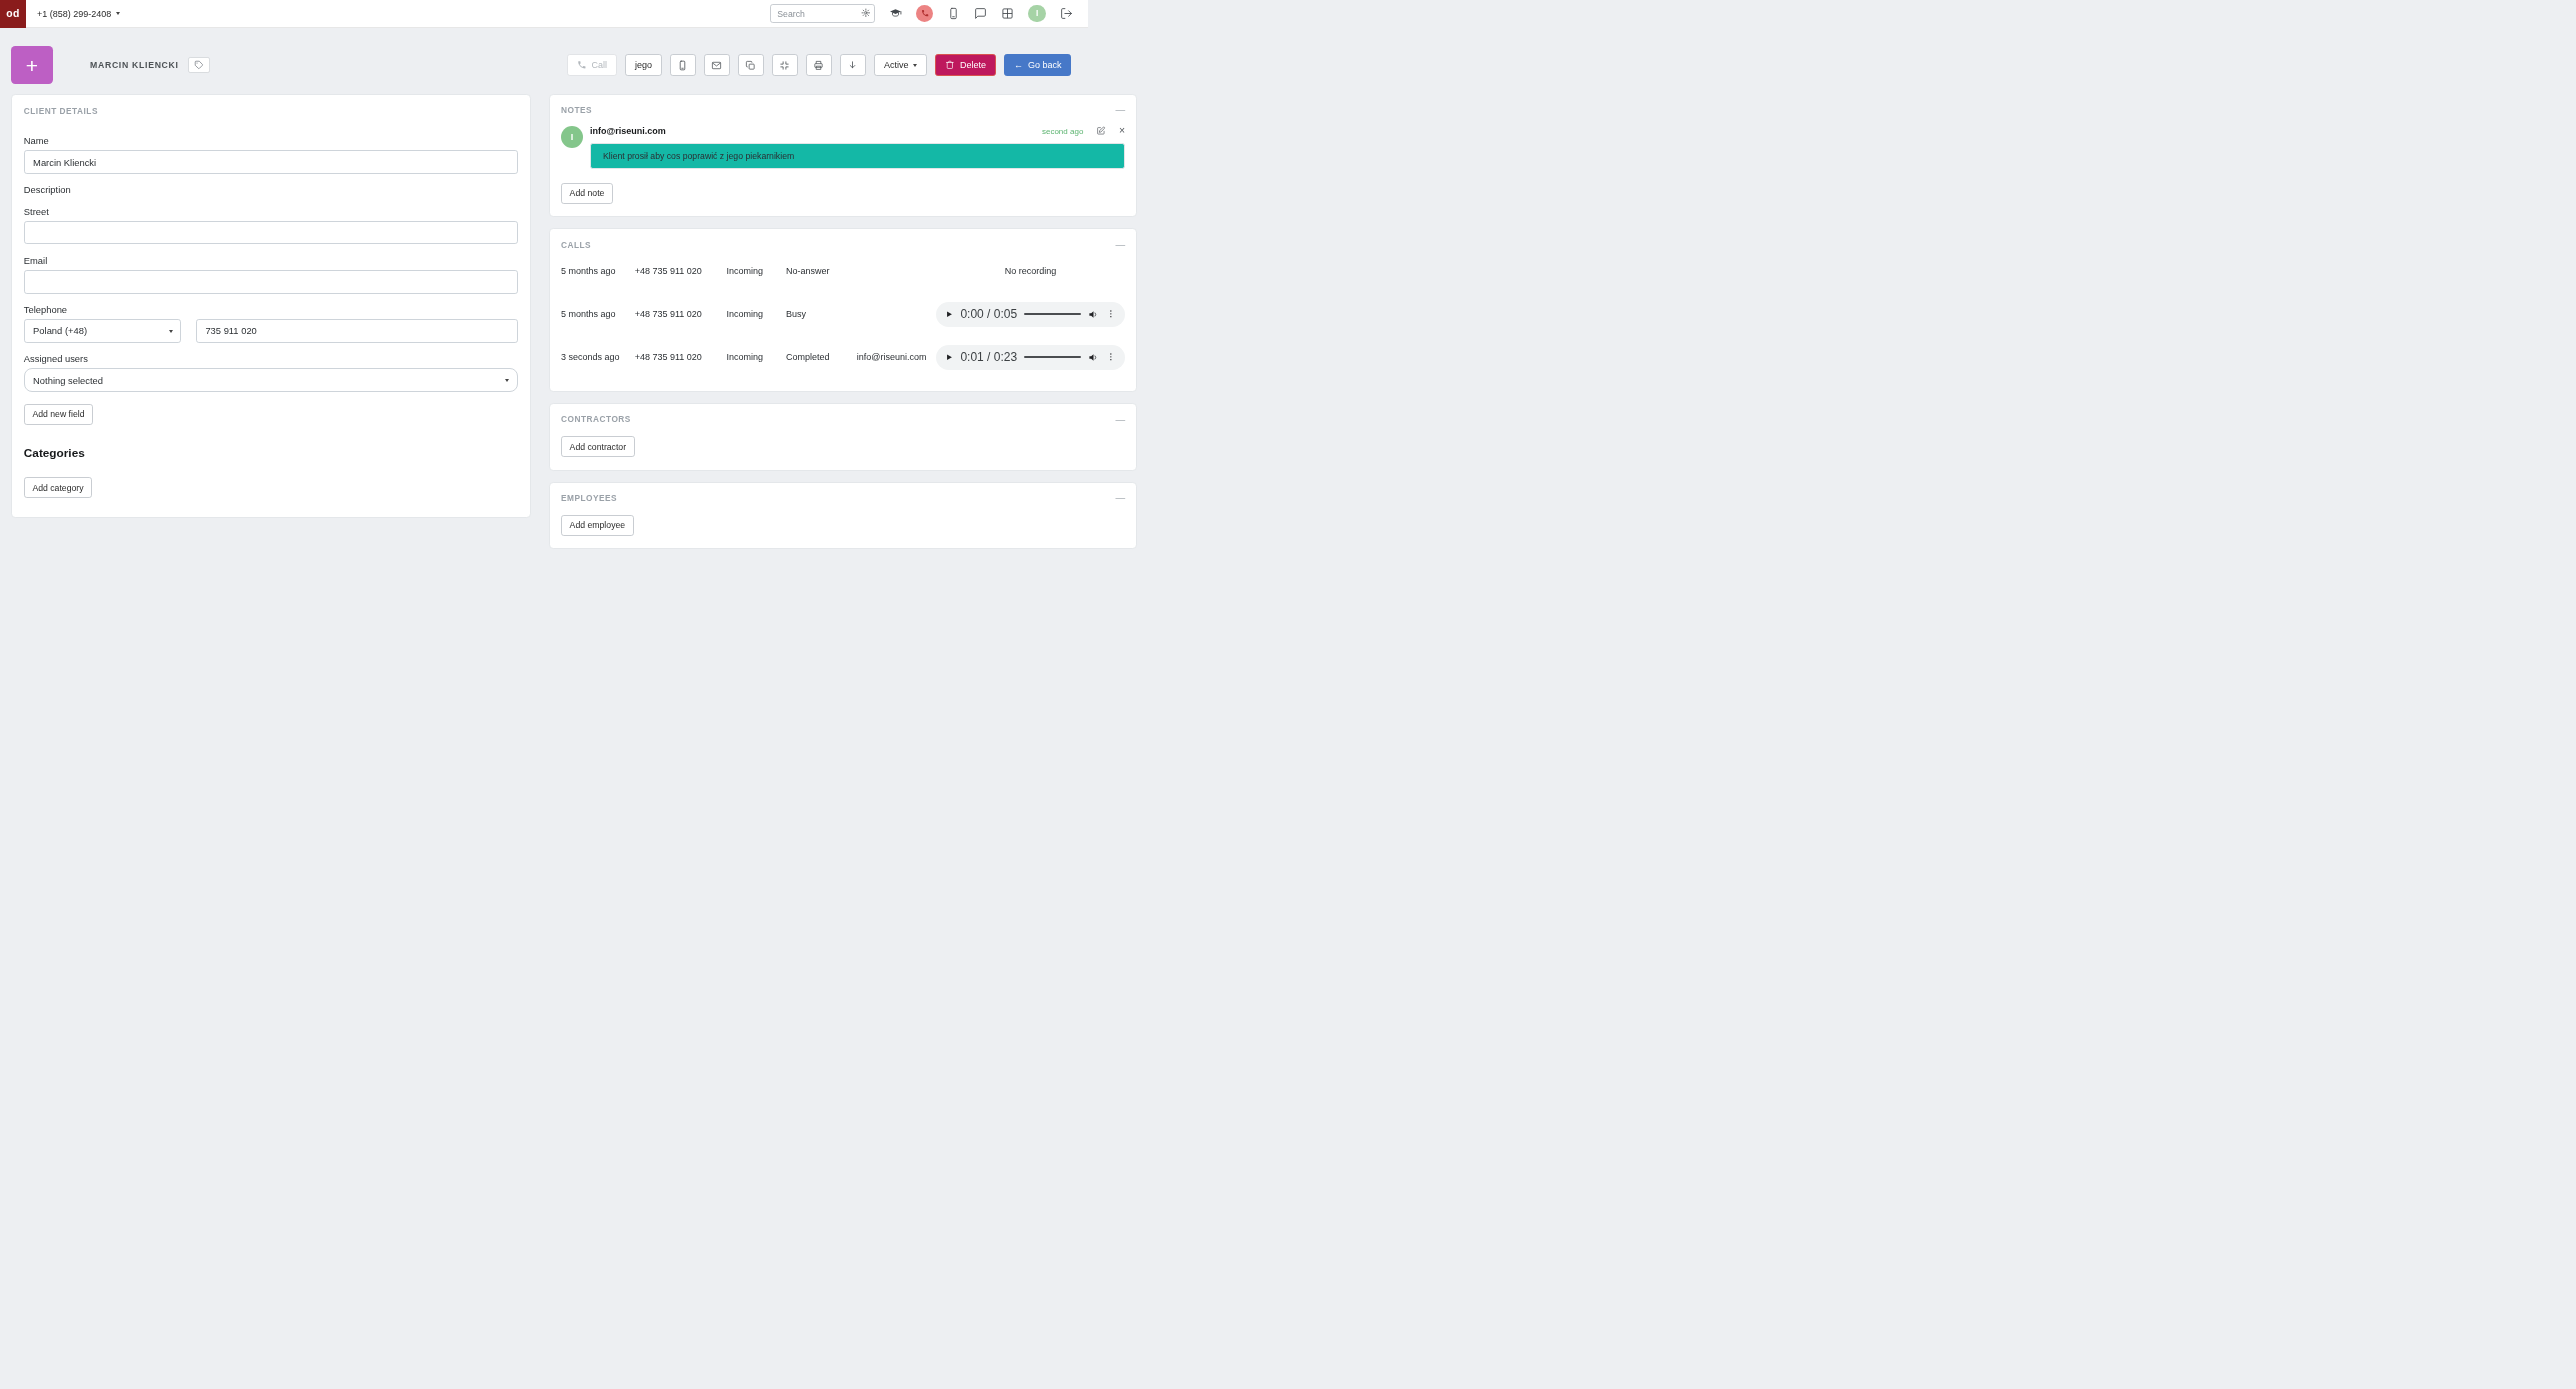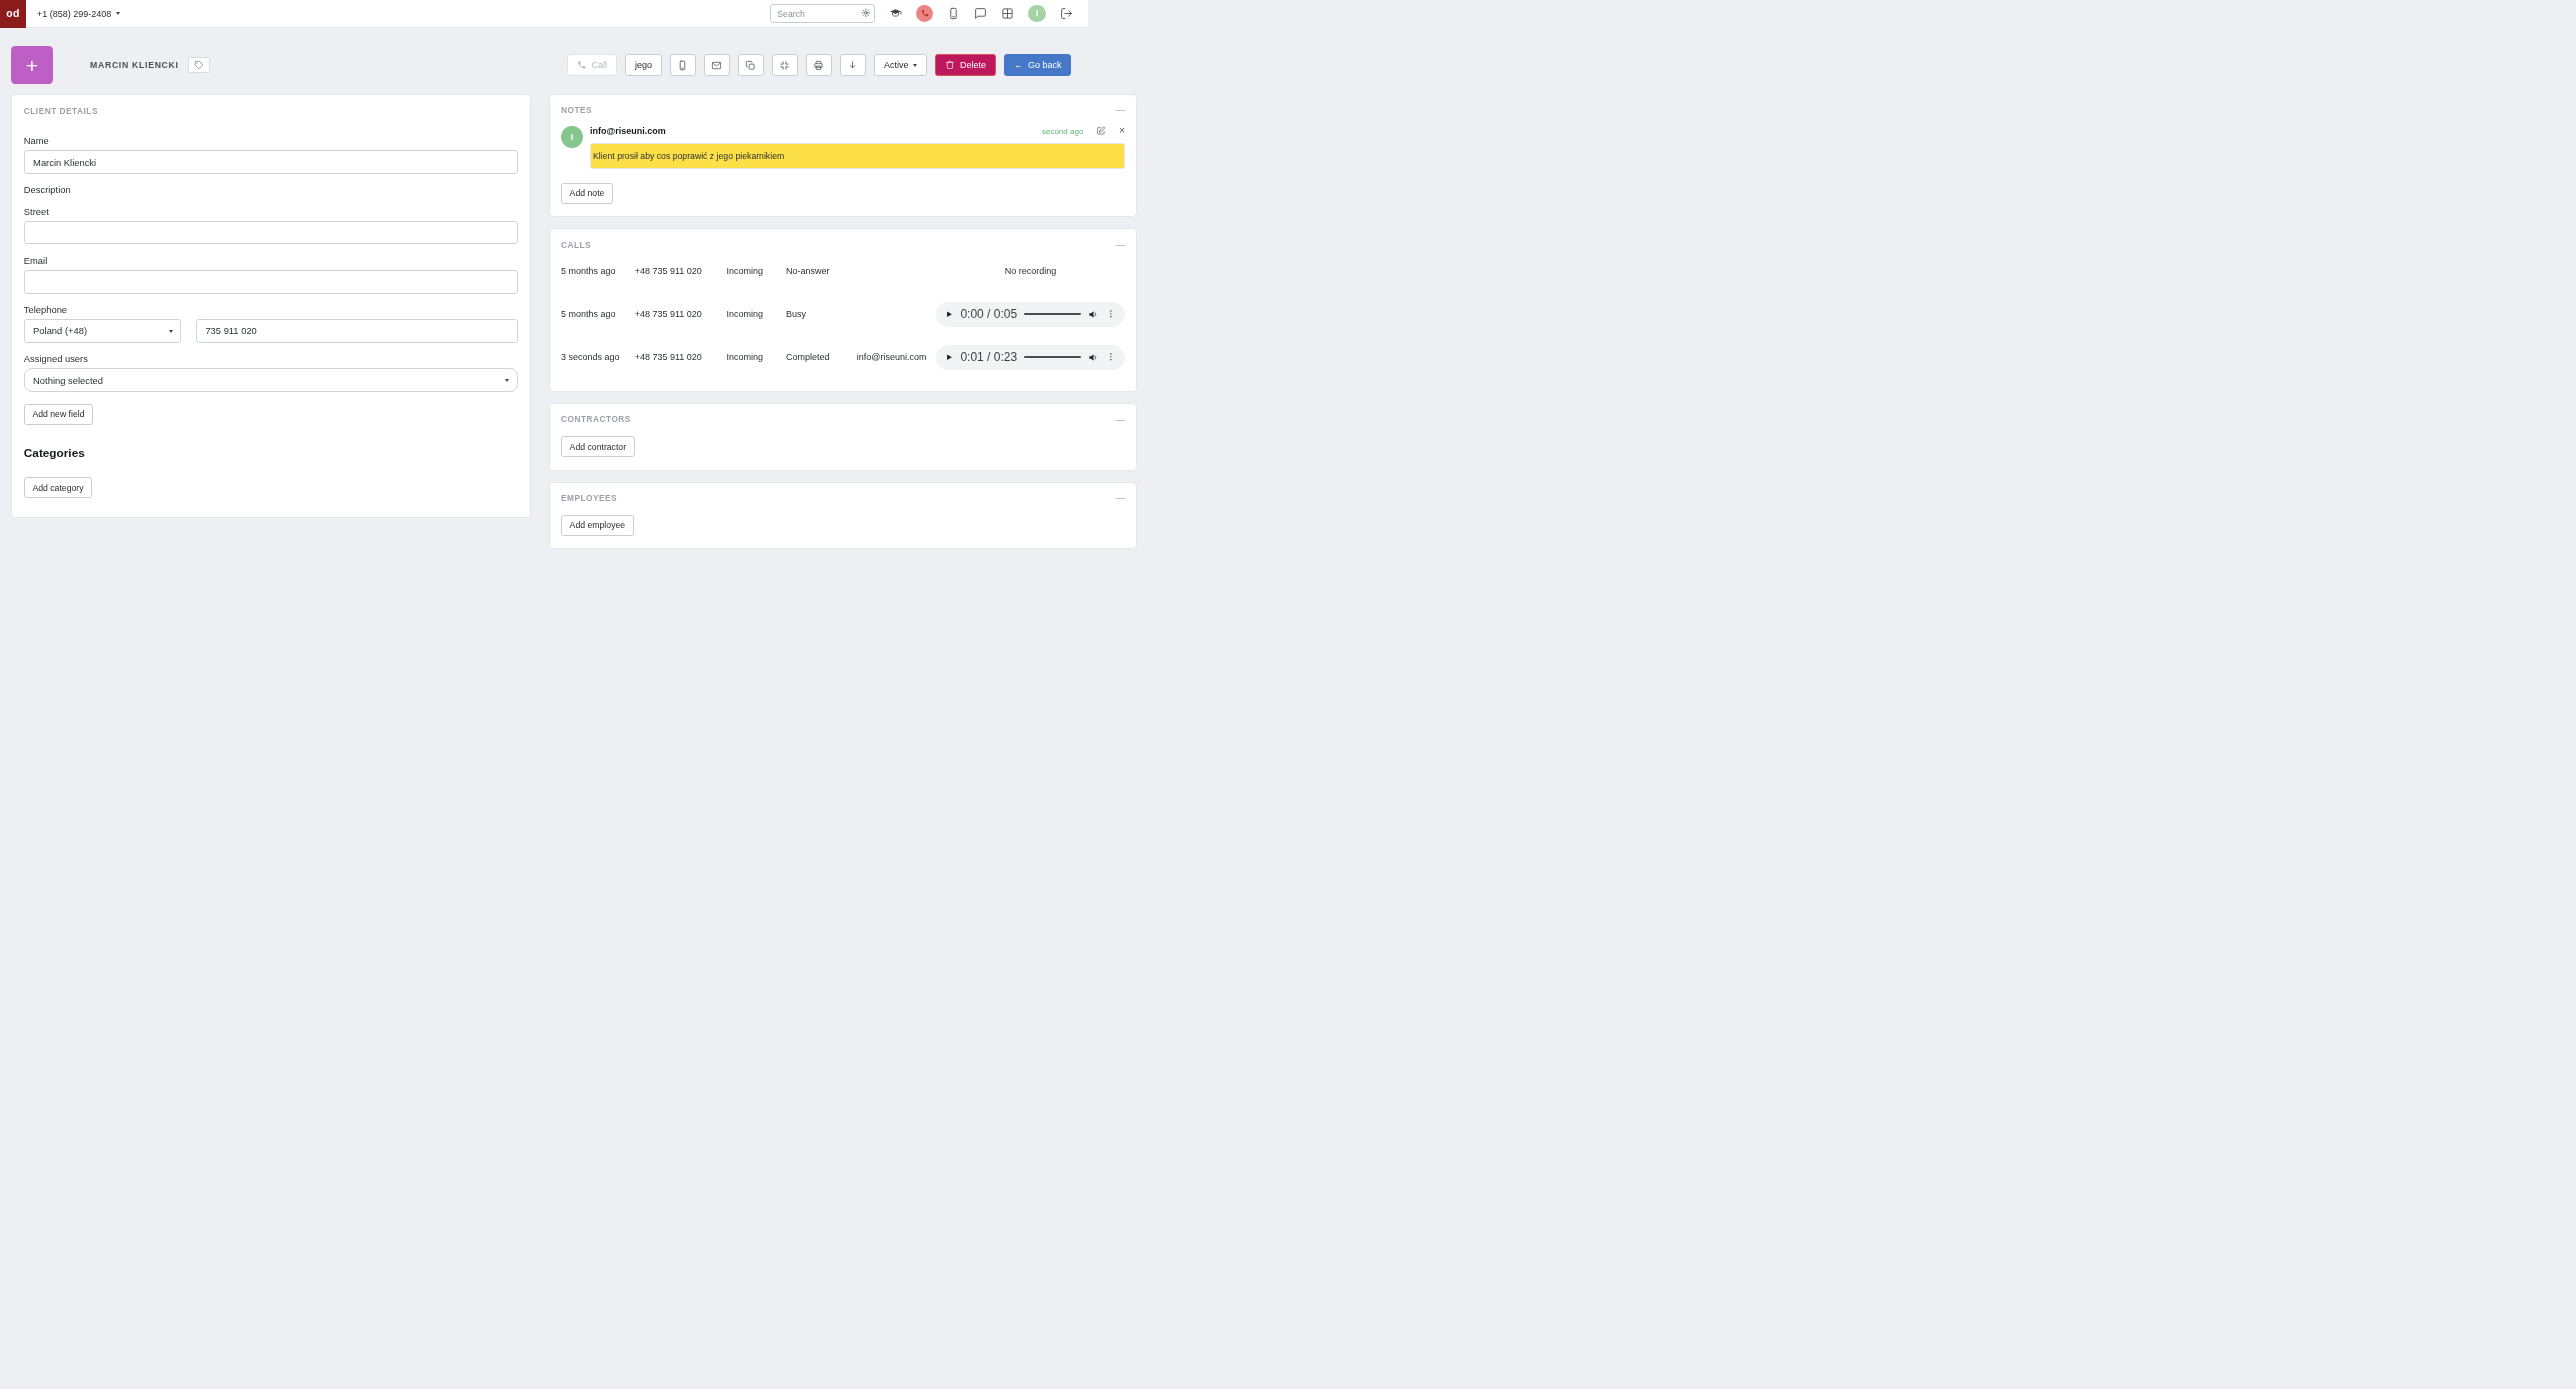--- a/index.html
+++ b/index.html
@@ -69,21 +69,21 @@
   
   .note { display: flex; gap: 7px; margin-top: 11px; }
   .note-avatar { width: 22px; height: 22px; border-radius: 50%; background: #84c68b; color: #fff; font-size: 9px; font-weight: bold; display: flex; align-items: center; justify-content: center; flex: 0 0 auto; }
   .note-body { flex: 1; }
   .note-top { display: flex; align-items: center; }
   .note-author { font-weight: bold; font-size: 9px; color: #17191b; }
   .note-meta { margin-left: auto; display: flex; align-items: center; gap: 13px; }
   .note-time { color: #5cb470; font-size: 8px; }
   .note-ic { color: #555a5f; cursor: pointer; display: flex; align-items: center; }
   .note-x { font-size: 10.4px; line-height: 1; color: #555a5f; cursor: pointer; }
-  .note-text { margin-top: 6.2px; background: #fde047; border: 0.7px solid #e3e5e8; border-radius: 2.8px; padding: 7px 2px; font-size: 8.7px; color: #2b2f33; }
+  .note-text { margin-top: 6.2px; background: #14b8a6; border: 0.7px solid #e3e5e8; border-radius: 2.8px; padding: 7px 12px; font-size: 8.7px; color: #2b2f33; }
   .add-note { margin-top: 14px; }
 
   
   .call-row { display: grid; grid-template-columns: 64px 82px 50px 61px 1fr 189px; gap: 9.7px; align-items: center; min-height: 43px; font-size: 9px; color: #2b2f33; }
   .call-row:first-of-type { margin-top: 4.2px; }
   .c-rec { text-align: center; }
   .player { width: 189px; height: 25px; background: #f1f3f4; border-radius: 12.5px; display: flex; align-items: center; gap: 7px; padding: 0 9px; }
   .play-btn { background: none; border: none; padding: 0; cursor: pointer; color: #202124; display: flex; align-items: center; }
   .p-time { font-size: 12px; color: #3c4043; white-space: nowrap; }
   .p-track { flex: 1; height: 2.1px; background: #4a4d50; border-radius: 1.4px; cursor: pointer; }

